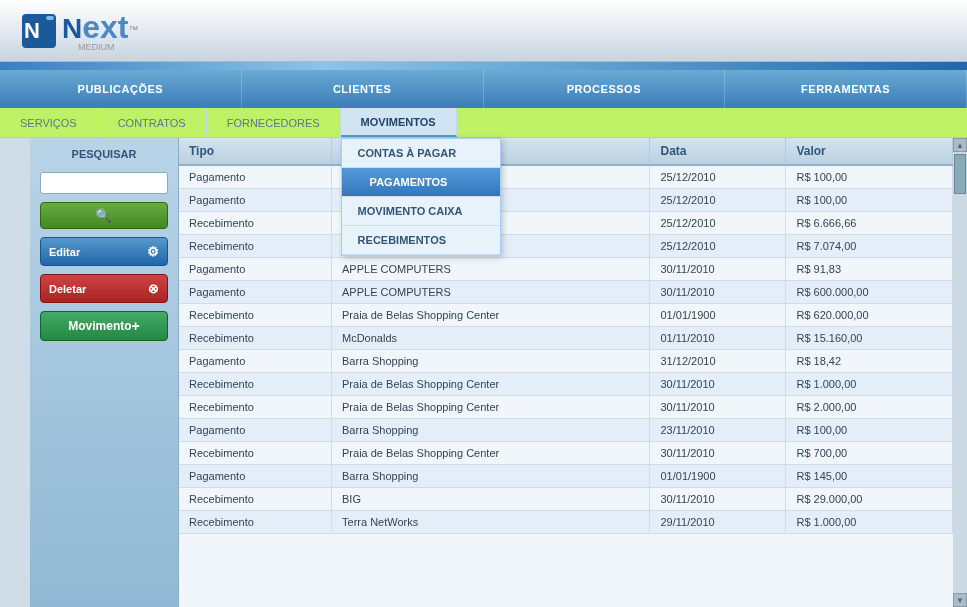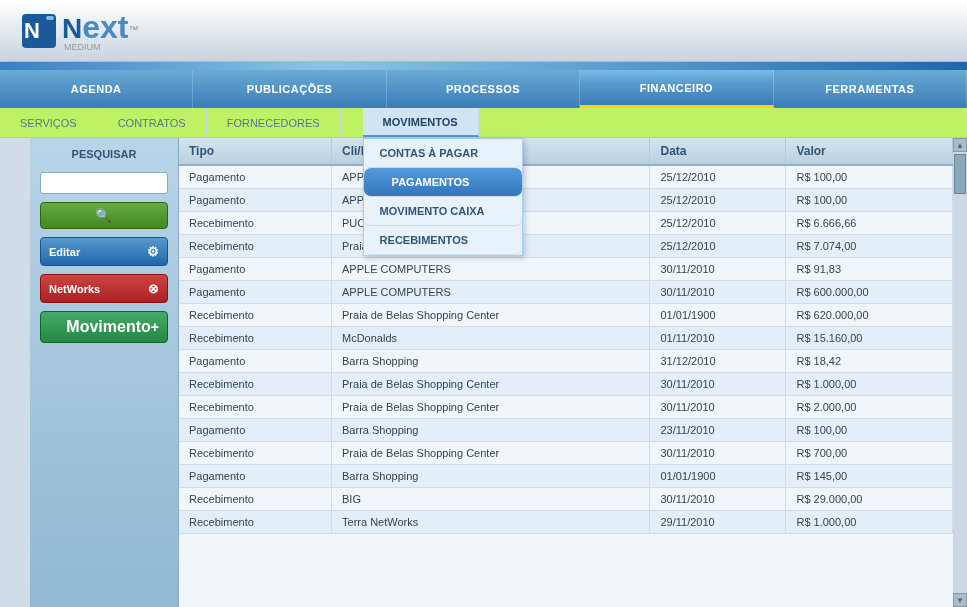--- a/index.html
+++ b/index.html
@@ -71,39 +71,38 @@
       text-transform: uppercase;
     }
     .subnav-item.active {
       background: #d0e4f4;
       font-weight: bold;
       color: #224466;
       border-bottom: 2px solid #5599cc;
     }
 
     
-    .dropdown-container { position: relative; margin-left: 22px; }
+    .dropdown-container { position: relative; }
     .dropdown-menu {
       position: absolute;
       top: 30px;
       left: 0;
       background: #e8f2fa;
       border: 1px solid #aaccee;
       box-shadow: 2px 2px 6px rgba(0,0,0,0.2);
       z-index: 100;
       min-width: 160px;
     }
     .dropdown-item {
       padding: 8px 16px;
       font-size: 11px;
       color: #335577;
       cursor: pointer;
       text-transform: uppercase;
       border-bottom: 1px solid #ccdde8;
-      border-radius: 7px;
     }
     .dropdown-item.highlighted {
       background: linear-gradient(180deg, #5599dd 0%, #3377bb 100%);
       color: white;
       padding-left: 28px;
     }
 
     
     #content {
       display: flex;
@@ -180,22 +179,22 @@
     .btn-movimento {
       width: 100%;
       padding: 6px 8px;
       background: linear-gradient(180deg, #44aa66 0%, #228844 100%);
       border: 1px solid #116622;
       border-radius: 4px;
       color: white;
       cursor: pointer;
       display: flex;
       align-items: center;
-      justify-content: flex-end;
-      font-size: 16px;
+      justify-content: center;
+      font-size: 12px;
       font-weight: bold;
     }
 
     
     #table-area {
       flex: 1;
       overflow-y: auto;
       background: #f0f6fa;
     }
     table {
@@ -269,32 +268,31 @@
 
 <div id="header">
   <div class="logo-container">
     <svg class="logo-icon" viewBox="0 0 38 38">
       <rect x="2" y="2" width="34" height="34" rx="4" fill="#1a5a9a"></rect>
       <text x="4" y="26" font-size="22" font-weight="bold" fill="white" font-family="Arial">N</text>
       <rect x="26" y="4" width="8" height="4" rx="2" fill="#7abce8"></rect>
     </svg>
     <div>
       <span style="font-size:28px;font-weight:bold;color:#1a5a9a;">N</span><span style="font-size:32px;font-weight:bold;color:#4a8ac4;">ext</span><span style="font-size:10px;color:#888;vertical-align:super;">™</span>
-      <span style="font-size:9px;color:#999;display:block;margin-top:-4px;margin-left:2px;">MEDIUM</span>
+      <span style="font-size:9px;color:#999;display:block;margin-top:-4px;margin-left:16px;">MEDIUM</span>
     </div>
   </div>
 </div>
 
 <div id="stripe"></div>
 
 <div id="navbar">
-  <div class="nav-item">AGENDA</div>
   <div class="nav-item">PUBLICAÇÕES</div>
+  <div class="nav-item">CLIENTES</div>
   <div class="nav-item">PROCESSOS</div>
-  <div class="nav-item active">FINANCEIRO</div>
   <div class="nav-item">FERRAMENTAS</div>
 </div>
 
 <div id="subnav">
   <div class="subnav-item">SERVIÇOS</div>
   <div class="subnav-item">CONTRATOS</div>
   <div class="subnav-item">FORNECEDORES</div>
   <div class="subnav-item active dropdown-container" style="position:relative;">
     <span>MOVIMENTOS</span>
 
@@ -313,21 +311,21 @@
     <div class="sidebar-label">PESQUISAR</div>
     <input class="search-input" type="text" style="">
     <button class="search-btn">
       <span>🔍</span>
     </button>
     <button class="btn-edit">
       <span>Editar</span>
       <span class="icon-gear"></span>
     </button>
     <button class="btn-delete">
-      <span>NetWorks</span>
+      <span>Deletar</span>
       <span class="icon-x"></span>
     </button>
     <button class="btn-movimento">
       <span>Movimento</span>
       <span class="icon-plus"></span>
     </button>
   </div>
 
   <div id="table-area">
     <table>

